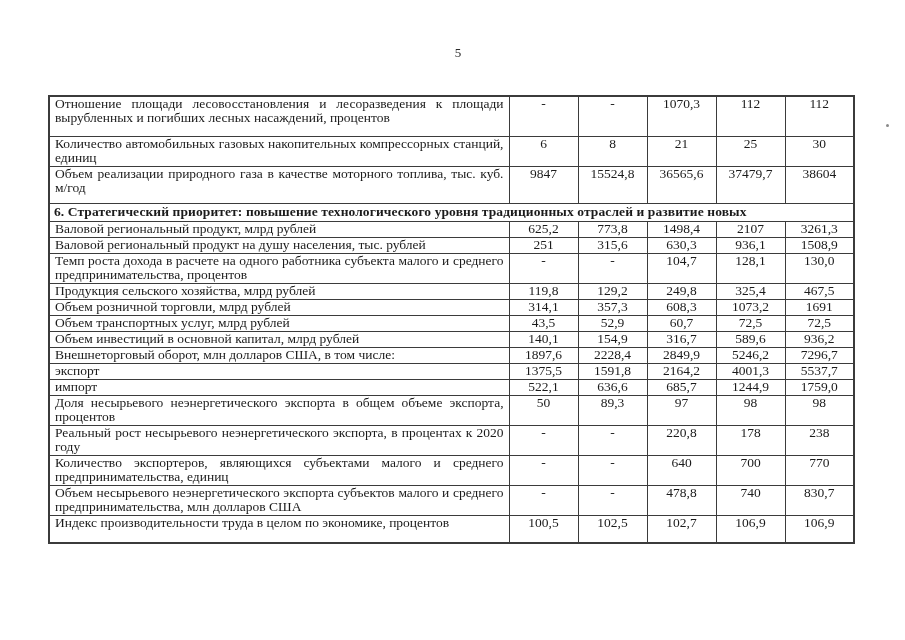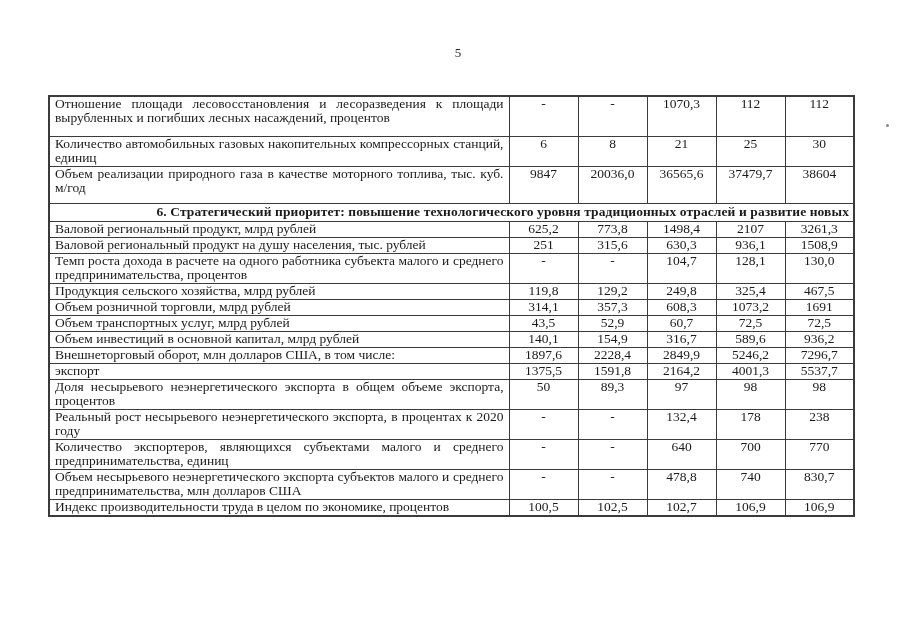--- a/index.html
+++ b/index.html
@@ -26,21 +26,21 @@
   }
   table.indicators td{
     border:1.5px solid var(--border);
     padding:0 5px 1px 5px;
     font-size:13.5px;line-height:14px;
     vertical-align:top;overflow:hidden;
   }
   td.label{text-align:justify;}
   td.num{text-align:center;padding-left:2px;padding-right:2px;}
   tr.section td{
-    font-weight:bold;text-align:right;
+    font-weight:bold;text-align:left;
     padding:1px 4px 2px 4px;letter-spacing:0.1px;
   }
   
   #tbody tr:nth-child(1) td{padding-bottom:11px;}
   #tbody tr:nth-child(3) td{padding-bottom:8px;}
   #tbody tr:nth-child(19) td{padding-bottom:12px;}
   #tbody tr:nth-child(21) td{padding-bottom:4px;}
   .speck{position:absolute;background:#8a8a8a;border-radius:50%;}
   .speck.s1{left:886px;top:124px;width:3px;height:3px;}
 </style>
@@ -72,21 +72,21 @@
           <td class="label">Количество автомобильных газовых накопительных компрессорных станций, единиц</td>
           <td class="num">6</td>
           <td class="num">8</td>
           <td class="num">21</td>
           <td class="num">25</td>
           <td class="num">30</td>
         </tr>
         <tr>
           <td class="label">Объем реализации природного газа в качестве моторного топлива, тыс. куб. м/год</td>
           <td class="num">9847</td>
-          <td class="num">20036,0</td>
+          <td class="num">15524,8</td>
           <td class="num">36565,6</td>
           <td class="num">37479,7</td>
           <td class="num">38604</td>
         </tr>
         <tr class="section">
           <td colspan="6">6. Стратегический приоритет: повышение технологического уровня традиционных отраслей и развитие новых</td>
         </tr>
         <tr>
           <td class="label">Валовой региональный продукт, млрд рублей</td>
           <td class="num">625,2</td>
@@ -153,32 +153,40 @@
         </tr>
         <tr>
           <td class="label">экспорт</td>
           <td class="num">1375,5</td>
           <td class="num">1591,8</td>
           <td class="num">2164,2</td>
           <td class="num">4001,3</td>
           <td class="num">5537,7</td>
         </tr>
         <tr>
+          <td class="label">импорт</td>
+          <td class="num">522,1</td>
+          <td class="num">636,6</td>
+          <td class="num">685,7</td>
+          <td class="num">1244,9</td>
+          <td class="num">1759,0</td>
+        </tr>
+        <tr>
           <td class="label">Доля несырьевого неэнергетического экспорта в общем объеме экспорта, процентов</td>
           <td class="num">50</td>
           <td class="num">89,3</td>
           <td class="num">97</td>
           <td class="num">98</td>
           <td class="num">98</td>
         </tr>
         <tr>
           <td class="label">Реальный рост несырьевого неэнергетического экспорта, в процентах к 2020 году</td>
           <td class="num">-</td>
           <td class="num">-</td>
-          <td class="num">132,4</td>
+          <td class="num">220,8</td>
           <td class="num">178</td>
           <td class="num">238</td>
         </tr>
         <tr>
           <td class="label">Количество экспортеров, являющихся субъектами малого и среднего предпринимательства, единиц</td>
           <td class="num">-</td>
           <td class="num">-</td>
           <td class="num">640</td>
           <td class="num">700</td>
           <td class="num">770</td>

